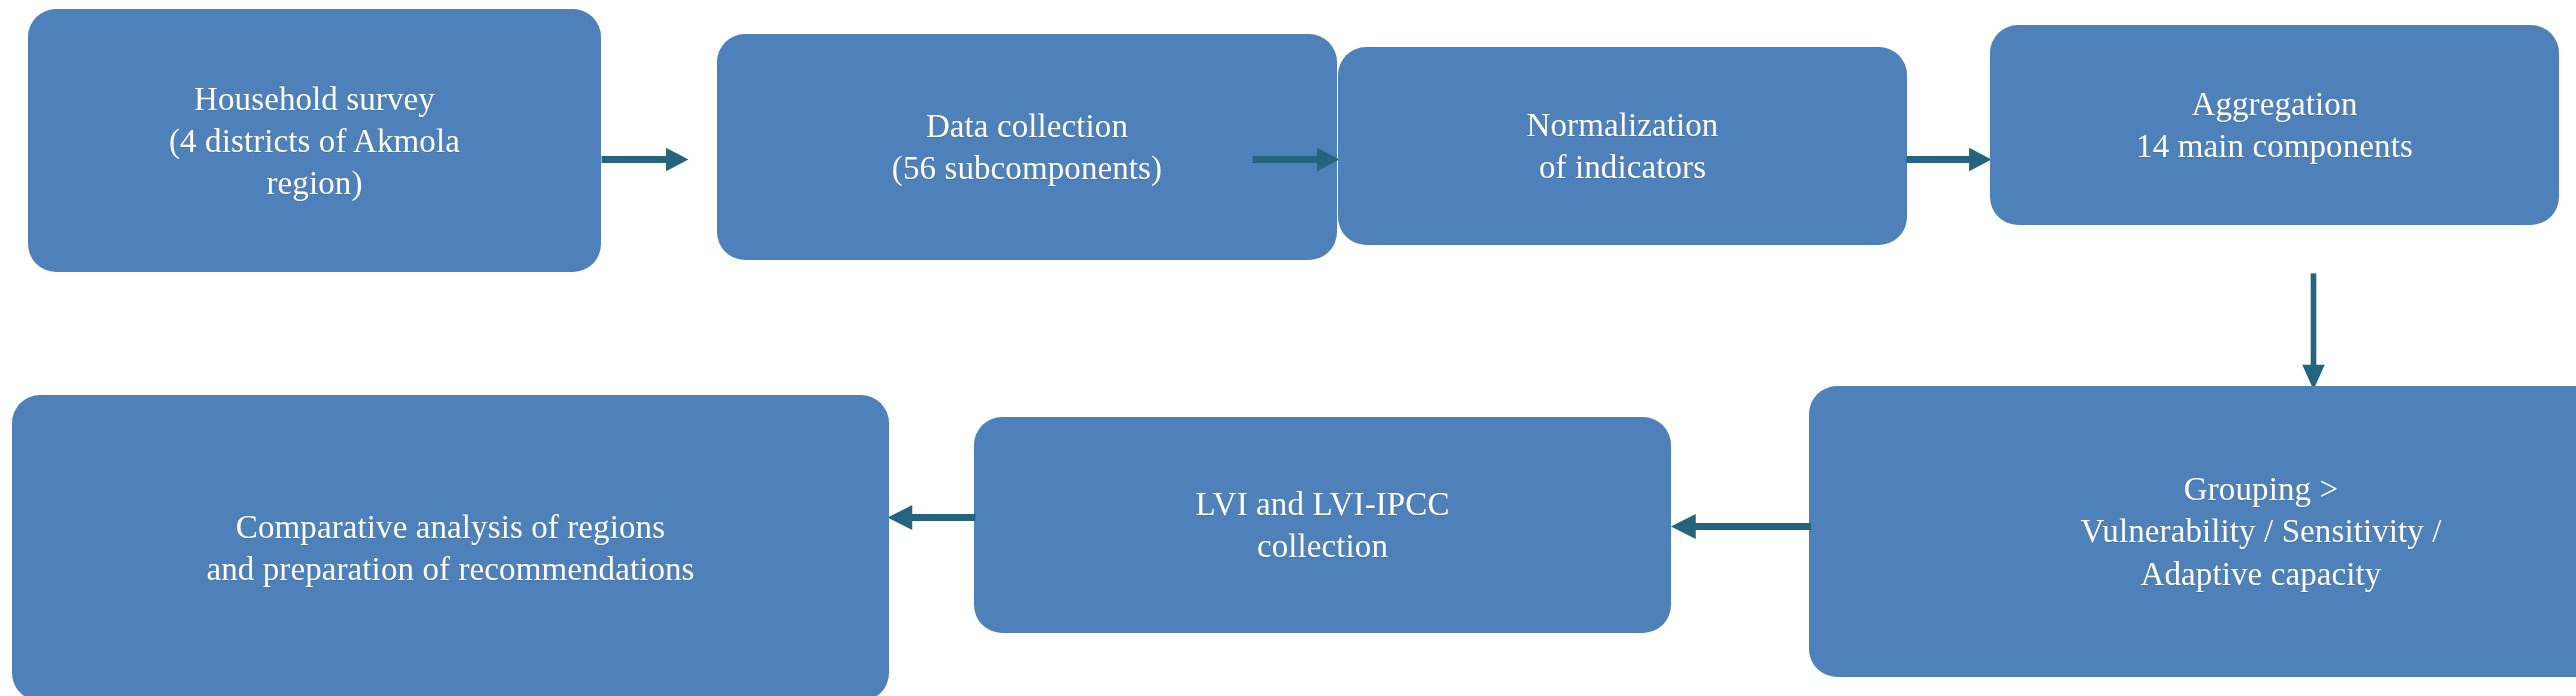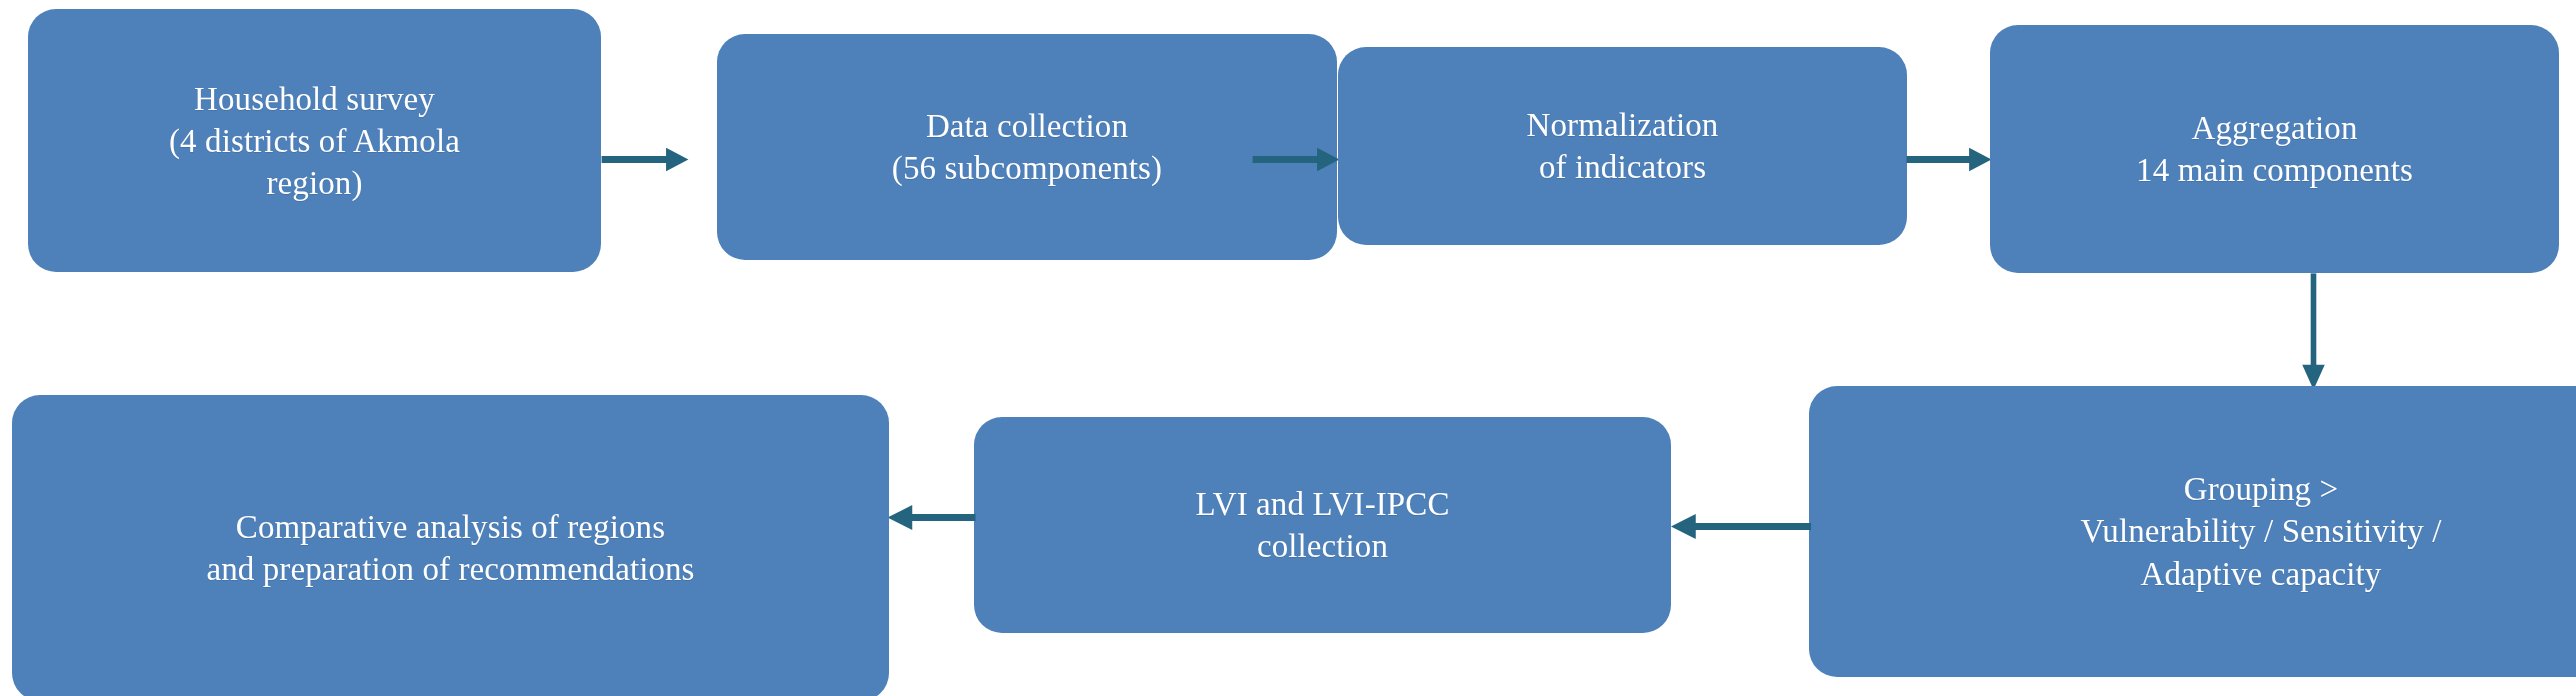--- a/index.html
+++ b/index.html
@@ -31,21 +31,21 @@
     line-height: 1.28;
     letter-spacing: 0.1px;
     padding: 6.3px 17.6px;
     white-space: pre-line;
     text-shadow: 0 0.6px 0.6px rgba(0,0,0,0.10);
   }
   
   #node-household   { left: 28px;   top: 9.4px;  width: 573px;  height: 263px; }
   #node-collection  { left: 687px; top: 34px;  width: 620px;  height: 226px; margin-left: 30px; }
   #node-normalize   { left: 1338px; top: 47px;  width: 569px;  height: 198px; }
-  #node-aggregation { left: 1990px; top: 25px;  width: 569px;  height: 248px; }
+  #node-aggregation { left: 1990px; top: 25px;  width: 569px;  height: 200px; }
   
   #node-comparative { left: 12px;   top: 395px; width: 877px; height: 306px; }
   #node-lvi         { left: 974px; top: 417px; width: 697px; height: 216px; }
   #node-grouping    { left: 1809px; top: 386px; width: 904px; height: 291px; }
 
   
   .arrow {
     position: absolute;
   }
   .arrow svg { display: block; overflow: visible; }

